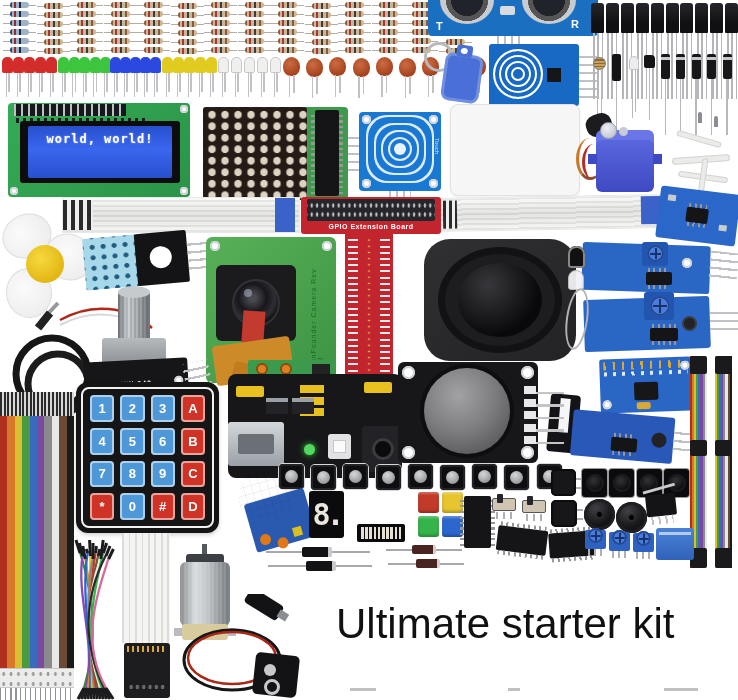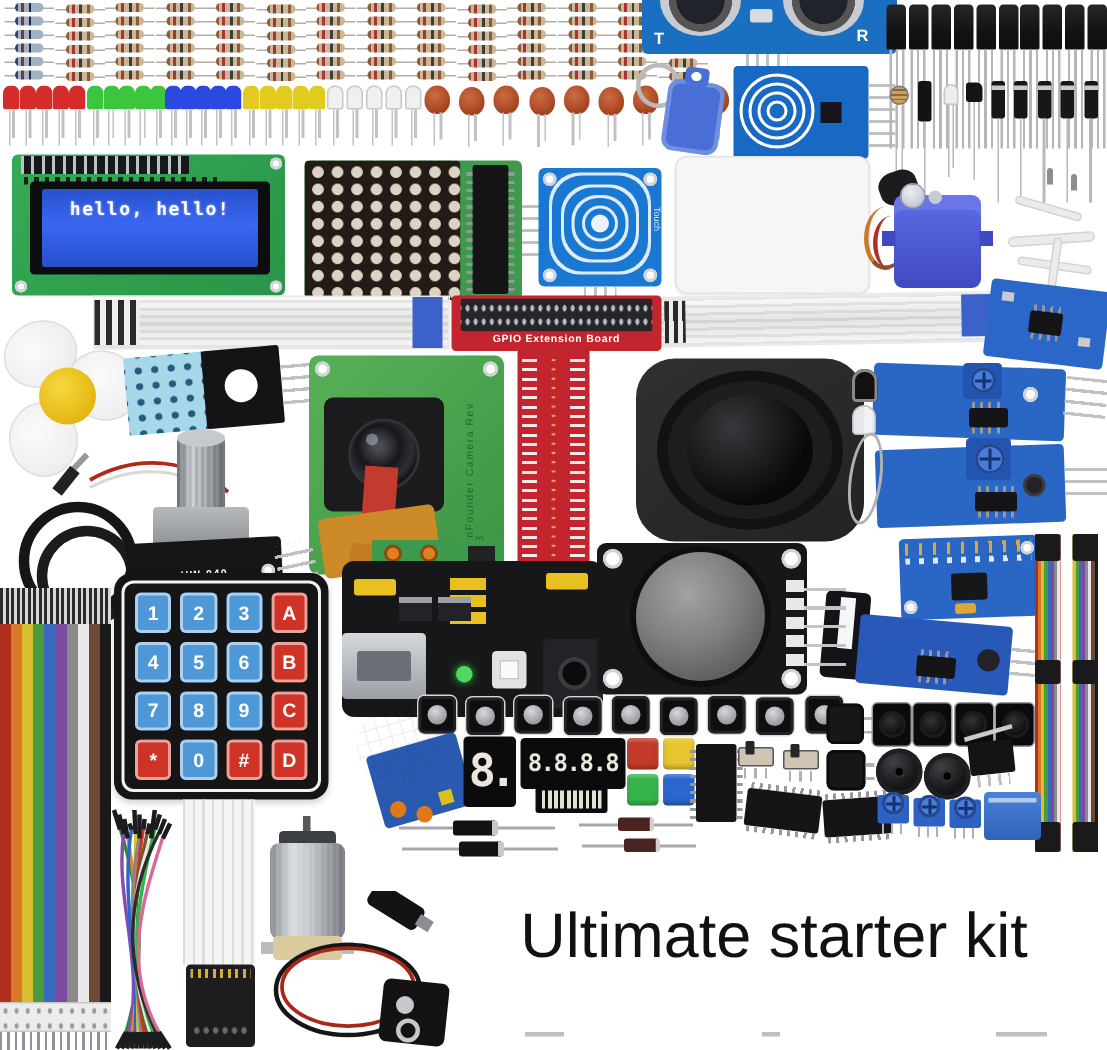--- a/index.html
+++ b/index.html
@@ -415,21 +415,21 @@
       <div class="p diode" style="left: 98.8px; top: 1px;"></div>
       <div class="p diode" style="left: 114.2px; top: 1px;"></div>
       <div class="p diode" style="left: 129.6px; top: 1px;"></div>
     </div>
 
   <div class="cmp" style="left:8px;top:103px;width:182px;height:94px;background:linear-gradient(135deg,#35ab55,#2a9448);border-radius:4px">
     <div class="p pinsh" style="left:6px;top:1px;width:112px;height:12px;background-color:#15181c"></div>
     <div class="p" style="left:8px;top:15px;width:130px;height:5px;background:repeating-linear-gradient(90deg,#1a1f24 0 3px,transparent 3px 7px)"></div>
     <div class="p" style="left:12px;top:18px;width:160px;height:62px;background:#0d0d10;border-radius:3px"></div>
     <div class="p" style="left:20px;top:23px;width:144px;height:52px;background:linear-gradient(180deg,#2750cc,#3a66f0 45%,#2750cc);border-radius:2px;font-family:'DejaVu Sans Mono',monospace;color:#fff">
-      <div class="p" style="left:0;right:0;top:6px;text-align:center;font-size:12px;font-weight:700;letter-spacing:1px;text-shadow:0 0 2px #9db8ff">hello, hello!</div>
+      <div class="p" style="left:0;right:0;top:6px;text-align:center;font-size:12px;font-weight:700;letter-spacing:1px;text-shadow:0 0 2px #9db8ff">world, world!</div>
     </div>
     <div class="p hole" style="left:2px;top:84px;width:8px;height:8px"></div>
     <div class="p hole" style="left:172px;top:84px;width:8px;height:8px"></div>
     <div class="p hole" style="left:172px;top:2px;width:8px;height:8px"></div>
   </div>
 
   <div class="cmp" style="left:203px;top:107px;width:145px;height:93px;background:#3f9a4d;border-radius:4px">
     <div class="p mxgrid" style="left:0;top:0;width:104px;height:93px"></div>
     <div class="p icv" style="left:112px;top:3px;width:24px;height:86px"></div>
     <div class="p pinsv" style="right:-14px;top:28px;width:14px;height:36px"></div>
@@ -675,21 +675,20 @@
 
   <div class="cmp" style="left:240px;top:466px;width:72px;height:86px;transform:rotate(-16deg)">
     <div class="p" style="left:6px;top:30px;width:62px;height:50px;background:#2a5ab0;border-radius:3px"></div>
     <div class="p" style="left:2px;top:0;width:56px;height:54px;border-radius:50%;background:radial-gradient(circle at 45% 40%,#ffffff,#e9e9e5 60%,#d2d2ce);background-image:repeating-linear-gradient(90deg,rgba(0,0,0,.05) 0 1px,transparent 1px 8px),repeating-linear-gradient(0deg,rgba(0,0,0,.05) 0 1px,transparent 1px 8px)"></div>
     <div class="p" style="left:12px;top:64px;width:11px;height:11px;border-radius:50%;background:#e07818"></div>
     <div class="p" style="left:28px;top:72px;width:11px;height:11px;border-radius:50%;background:#e07818"></div>
     <div class="p" style="left:46px;top:66px;width:9px;height:9px;background:#d8c020"></div>
   </div>
 
   <div class="cmp seg" style="left:309px;top:491px;width:35px;height:47px;font-size:30px;line-height:47px;letter-spacing:-4px">8.</div>
-  <div class="cmp seg" style="left:347px;top:492px;width:70px;height:34px;font-size:16px;line-height:34px;letter-spacing:-1px">8.8.8.8</div>
   <div class="cmp" style="left:357px;top:524px;width:48px;height:18px;background:#0b0b0d;border-radius:2px">
     <div class="p" style="left:4px;top:3px;width:40px;height:12px;background:repeating-linear-gradient(90deg,#e6e0d4 0 2.6px,#0b0b0d 2.6px 4.2px)"></div>
   </div>
   <div class="cmp" style="left:418px;top:492px;width:46px;height:46px">
       <div class="p cb" style="left: 0px; top: 0px; background: rgb(194, 58, 40);"></div>
       <div class="p cb" style="left: 24px; top: 0px; background: rgb(230, 197, 46);"></div>
       <div class="p cb" style="left: 0px; top: 24px; background: rgb(53, 180, 74);"></div>
       <div class="p cb" style="left: 24px; top: 24px; background: rgb(43, 102, 207);"></div>
     </div>
 
@@ -796,17 +795,17 @@
     <ellipse cx="62" cy="64" rx="44" ry="26" fill="none" stroke="#a82818" stroke-width="2.5"></ellipse>
     <g transform="rotate(32 94 12)">
       <rect x="74" y="2" width="38" height="17" rx="4" fill="#131315"></rect>
       <rect x="110" y="6" width="10" height="8" fill="#8a8e92"></rect>
     </g>
     <rect x="84" y="60" width="44" height="42" rx="5" fill="#131315" transform="rotate(6 106 81)"></rect>
     <circle cx="100" cy="76" r="6" fill="#c8c8cc"></circle>
     <circle cx="102" cy="93" r="6.5" fill="none" stroke="#c8c8cc" stroke-width="3"></circle>
   </svg>
 
-  <div class="cmp" style="left:336px;top:600px;width:360px;text-align:center;font-size:42px;color:#111;line-height:48px">Ultimate starter kit</div>
+  <div class="cmp" style="left:336px;top:600px;width:360px;font-size:42px;color:#111;line-height:48px">Ultimate starter kit</div>
   <div class="cmp" style="left:350px;top:688px;width:26px;height:3px;background:#c0c0c0"></div>
   <div class="cmp" style="left:508px;top:688px;width:12px;height:3px;background:#c0c0c0"></div>
   <div class="cmp" style="left:664px;top:688px;width:34px;height:3px;background:#c0c0c0"></div>
 </div>
 
 </body></html>

